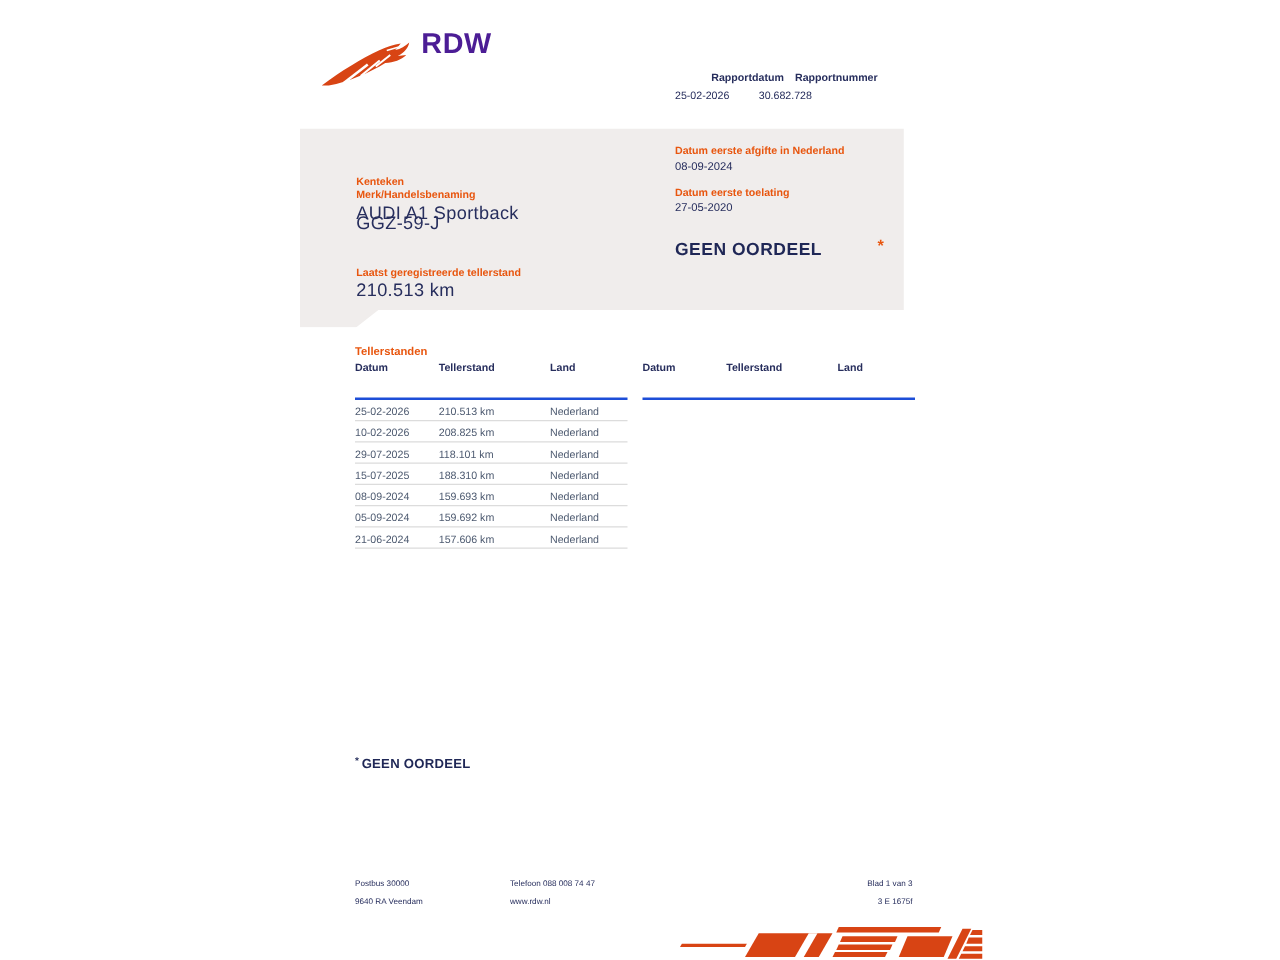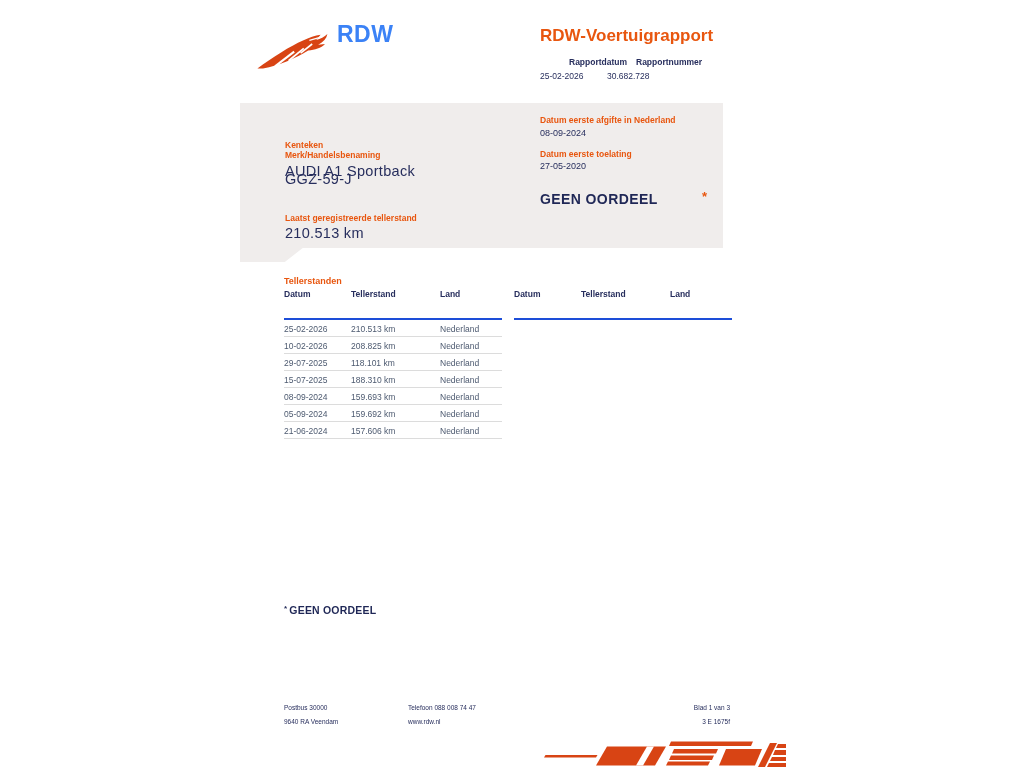--- a/index.html
+++ b/index.html
@@ -6,21 +6,21 @@
   html,body { background:#ffffff; }
   .page {
     position:relative; width:1024px; height:768px; overflow:hidden;
     background:#ffffff; font-family:"Liberation Sans", sans-serif;
     color:#272E5D;
   }
   .abs { position:absolute; }
 
   
   .logo-feather { left:254px; top:30px; width:78px; height:40px; }
-  .wordmark { left:337px; top:21px; font-size:23px; font-weight:bold; color:#3b82f6; letter-spacing:0.5px; }
+  .wordmark { left:337px; top:21px; font-size:23px; font-weight:bold; color:#4c1d95; letter-spacing:0.5px; }
   .doc-title { left:540px; top:26px; font-size:17px; font-weight:bold; color:#E8560F; }
   .meta-label { font-size:8.5px; font-weight:bold; color:#272E5D;margin-left:29px; }
   .meta-value { font-size:8.5px; color:#272E5D; margin-top:4px; }
   .meta-date { left:540px; top:57px; }
   .meta-number { left:607px; top:57px; }
 
   
   .summary-box { left:240px; top:103px; width:483px; height:145px; background:#F0EDEC; }
   .summary-tail { left:240px; top:247px; width:64px; height:15px; background:#F0EDEC;
                   clip-path:polygon(0 0, 100% 0, 70% 100%, 0 100%); }
@@ -61,21 +61,20 @@
 
   <svg class="abs logo-feather" viewBox="0 0 95 50" xmlns="http://www.w3.org/2000/svg" aria-hidden="true">
     <path fill="#D84414" d="M3,48 C22,34 44,20 60,13 C68,9.5 75,7 82,6 L76.5,12.5 C82,11.5 86.5,8.5 90.5,5 C89.5,10.5 85.5,15 79,18.5 L87.5,17.5 C82.5,22.5 75,25 66.5,25.5 C52,34.5 30,44.5 10,48 Z"></path>
     <path d="M25,45.5 L49,27" stroke="#ffffff" stroke-width="2.6" fill="none"></path>
     <path d="M42,38.5 L61,23" stroke="#ffffff" stroke-width="2.2" fill="none"></path>
     <path d="M57,29 L71.5,17.5" stroke="#ffffff" stroke-width="2" fill="none"></path>
     <path d="M68,13 L80,9.5" stroke="#ffffff" stroke-width="1.4" fill="none"></path>
   </svg>
   <div class="abs wordmark">RDW</div>
 
-  <div class="abs doc-title">RDW-Voertuigrapport</div>
 
   <div class="abs meta-date">
     <div class="meta-label">Rapportdatum</div>
     <div class="meta-value">25-02-2026</div>
   </div>
   <div class="abs meta-number">
     <div class="meta-label">Rapportnummer</div>
     <div class="meta-value">30.682.728</div>
   </div>
 

